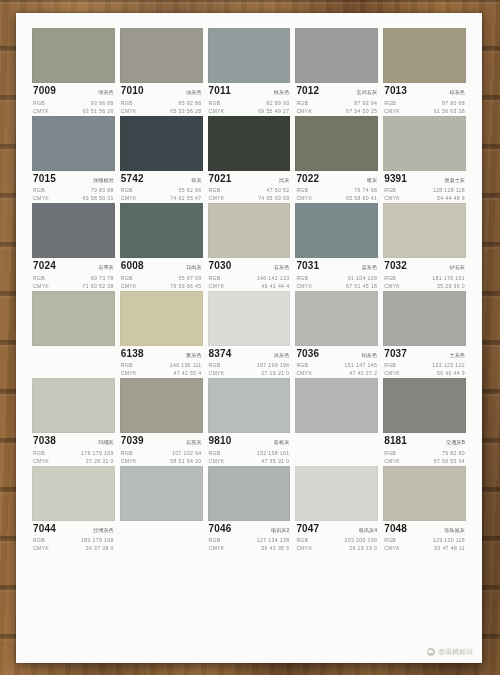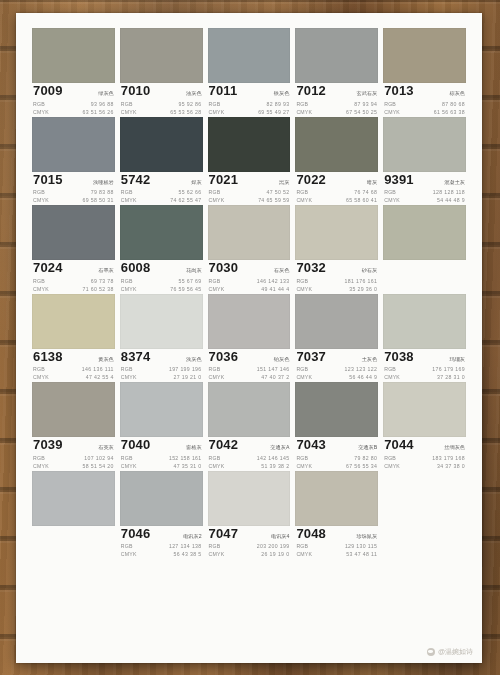--- a/index.html
+++ b/index.html
@@ -54,21 +54,21 @@
     width:100%;height:55px;display:block;
     box-shadow:inset 0 0 0 .5px rgba(0,0,0,.06);
   }
   .info{padding:3px 1px 0 1px;}
 
   .row-code{
     display:flex;justify-content:space-between;align-items:baseline;
     margin-bottom:1.5px;
   }
   .code{
-    font-size:13px;font-weight:bold;color:#1c1c1c;letter-spacing:.15px;
+    font-size:10px;font-weight:bold;color:#1c1c1c;letter-spacing:.15px;
     line-height:9px;
   }
   .cname{
     font-size:5.2px;color:#5a5a5a;line-height:9px;
     transform:scaleY(.95);transform-origin:right bottom;
   }
   .row-val{
     display:flex;justify-content:space-between;align-items:baseline;
     line-height:8px;
   }
@@ -314,20 +314,37 @@
             <span class="lbl">RGB</span>
             <span class="nums">146 142 133</span>
           </div>
           <div class="row-val">
             <span class="lbl">CMYK</span>
             <span class="nums">49 41 44 4</span>
           </div>
         </div>
       </div>
       <div class="cell">
+        <div class="swatch" style="background: rgb(125, 138, 140);"></div>
+        <div class="info">
+          <div class="row-code">
+            <span class="code">7031</span>
+            <span class="cname">蓝灰色</span>
+          </div>
+          <div class="row-val">
+            <span class="lbl">RGB</span>
+            <span class="nums">91 104 109</span>
+          </div>
+          <div class="row-val">
+            <span class="lbl">CMYK</span>
+            <span class="nums">67 51 45 18</span>
+          </div>
+        </div>
+      </div>
+      <div class="cell">
         <div class="swatch" style="background: rgb(200, 197, 181);"></div>
         <div class="info">
           <div class="row-code">
             <span class="code">7032</span>
             <span class="cname">砂石灰</span>
           </div>
           <div class="row-val">
             <span class="lbl">RGB</span>
             <span class="nums">181 176 161</span>
           </div>
@@ -439,55 +456,41 @@
           <div class="row-val">
             <span class="lbl">CMYK</span>
             <span class="nums">58 51 54 20</span>
           </div>
         </div>
       </div>
       <div class="cell">
         <div class="swatch" style="background: rgb(184, 188, 188);"></div>
         <div class="info">
           <div class="row-code">
-            <span class="code">7040</span>
+            <span class="code">9810</span>
             <span class="cname">窗格灰</span>
           </div>
           <div class="row-val">
             <span class="lbl">RGB</span>
             <span class="nums">152 158 161</span>
           </div>
           <div class="row-val">
             <span class="lbl">CMYK</span>
             <span class="nums">47 35 31 0</span>
           </div>
         </div>
       </div>
       <div class="cell">
         <div class="swatch" style="background: rgb(180, 182, 179);"></div>
-        <div class="info">
-          <div class="row-code">
-            <span class="code">7042</span>
-            <span class="cname">交通灰A</span>
-          </div>
-          <div class="row-val">
-            <span class="lbl">RGB</span>
-            <span class="nums">142 146 145</span>
-          </div>
-          <div class="row-val">
-            <span class="lbl">CMYK</span>
-            <span class="nums">51 39 38 2</span>
-          </div>
-        </div>
       </div>
       <div class="cell">
         <div class="swatch" style="background: rgb(131, 133, 127);"></div>
         <div class="info">
           <div class="row-code">
-            <span class="code">7043</span>
+            <span class="code">8181</span>
             <span class="cname">交通灰B</span>
           </div>
           <div class="row-val">
             <span class="lbl">RGB</span>
             <span class="nums">79 82 80</span>
           </div>
           <div class="row-val">
             <span class="lbl">CMYK</span>
             <span class="nums">67 56 55 34</span>
           </div>

